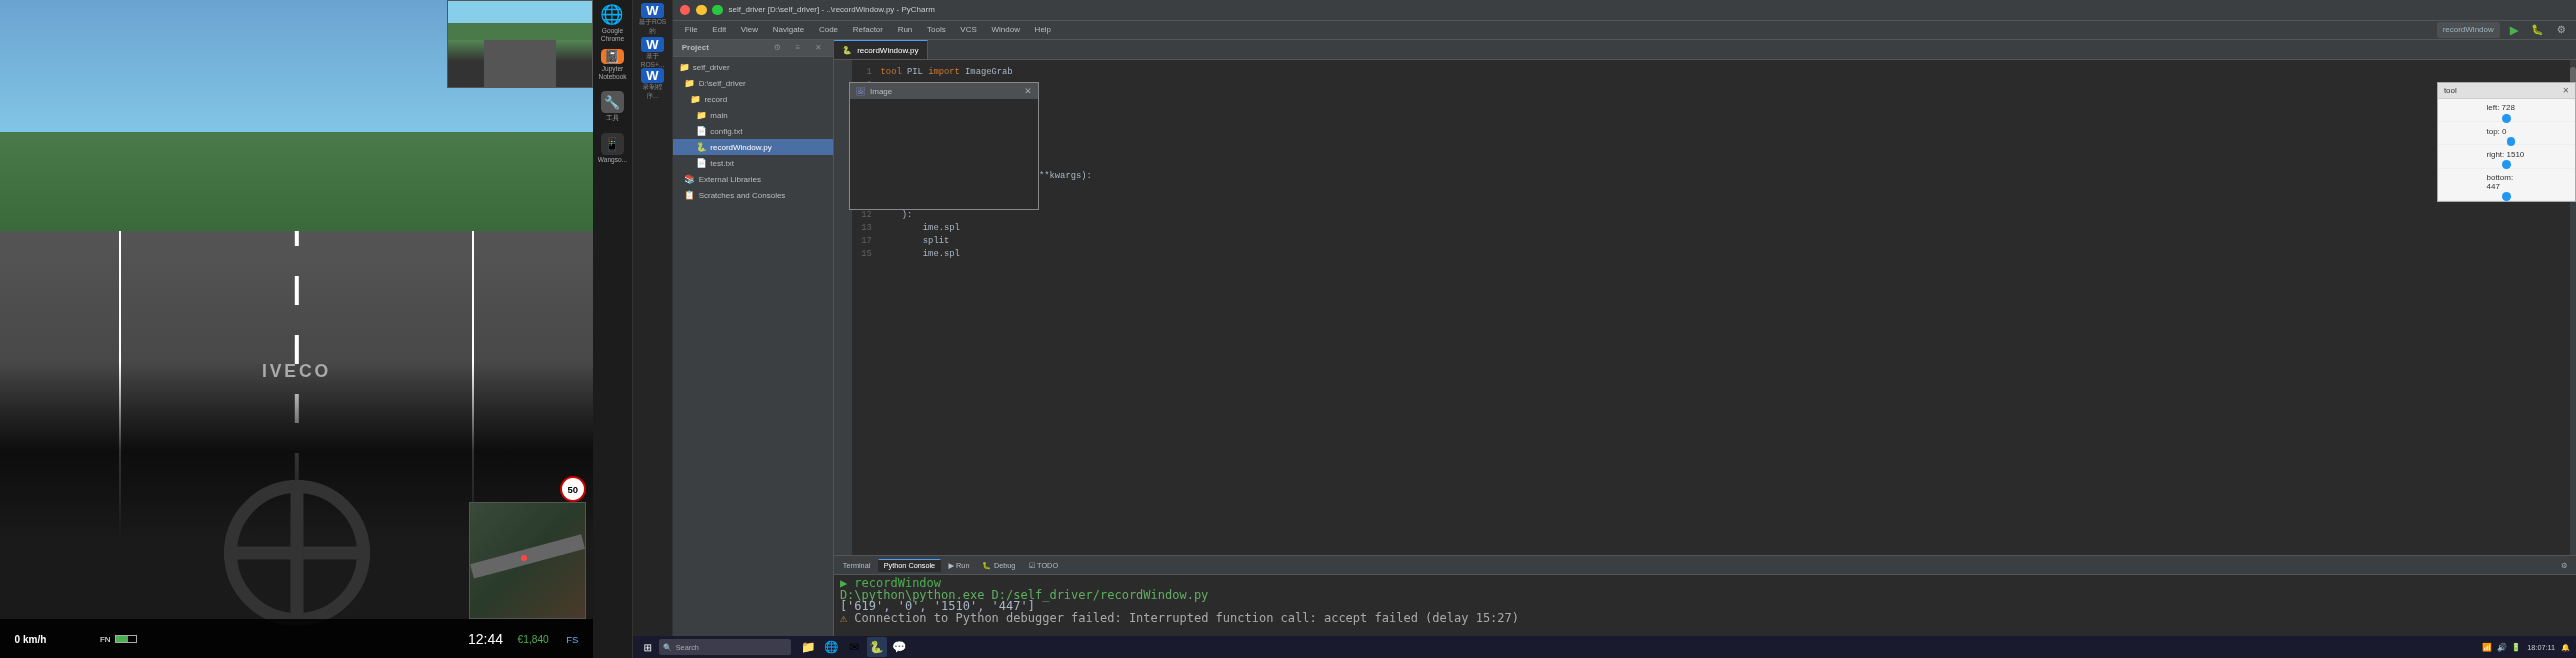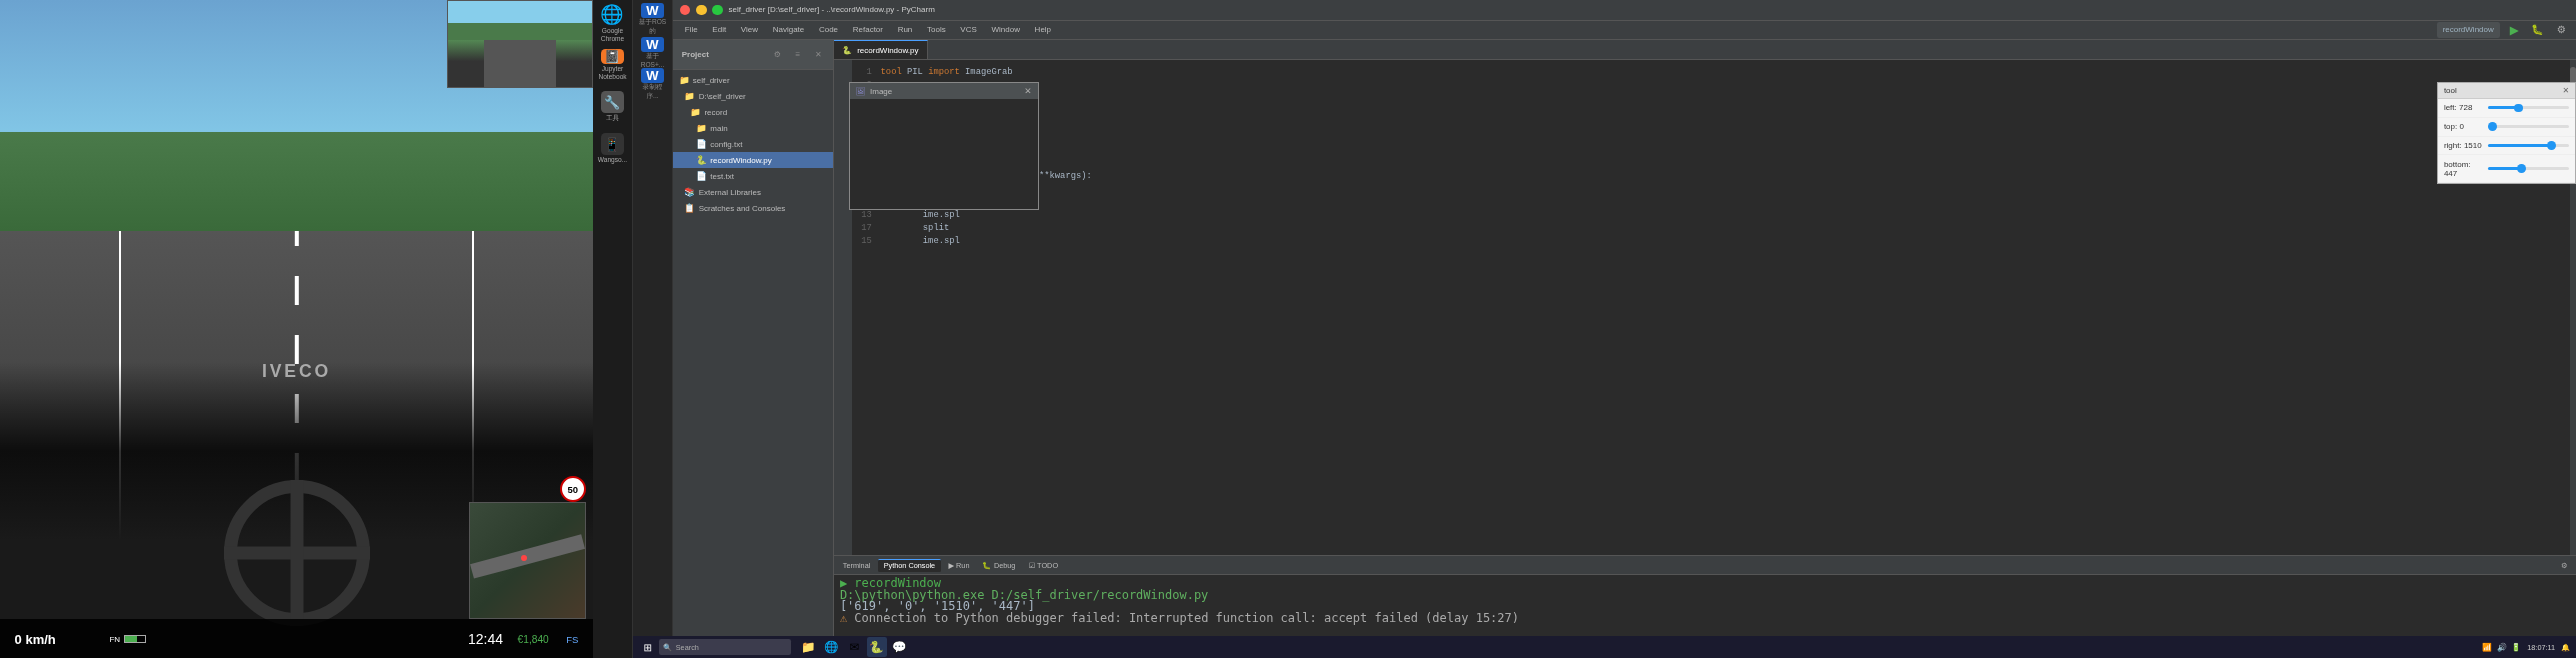--- a/index.html
+++ b/index.html
@@ -119,21 +119,21 @@
       display: flex;
       align-items: center;
       padding: 0 14.6px;
       gap: 14.6px;
       color: #fff;
       font-size: 10.2px;
     }
 
     .speed-display {
       color: #fff;
-      font-size: 13px;
+      font-size: 10px;
       font-weight: bold;
     }
 
     .hud-icons {
       display: flex;
       gap: 4.4px;
       align-items: center;
       padding-left: 39px;
     }
 
@@ -363,21 +363,21 @@
     .project-sidebar {
       width: 161px;
       background: #3c3f41;
       border-right: 0.7px solid #555;
       display: flex;
       flex-direction: column;
       overflow: hidden;
     }
 
     .sidebar-header {
-      height: 30px;
+      height: 17px;
       background: #4c5052;
       display: flex;
       align-items: center;
       padding: 0 5.9px;
       font-size: 8px;
       color: #bbb;
       font-weight: bold;
       border-bottom: 0.7px solid #555;
     }
 
@@ -549,20 +549,21 @@
       color: #333;
       border-bottom: 0.7px solid #ccc;
     }
 
     .tool-field {
       display: flex;
       align-items: center;
       padding: 4.4px 5.9px;
       border-bottom: 0.7px solid #eee;
       gap: 4.4px;
+      flex-direction: column;
     }
 
     .tool-field-label {
       font-size: 8px;
       color: #333;
       width: 40px;
     }
 
     .tool-slider {
       flex: 1;
@@ -1024,20 +1025,24 @@
           </div>
           <div class="code-line">
             <span class="line-num">10</span>
             <span class="line-content">        <span class="cmt"># for</span></span>
           </div>
           <div class="code-line">
             <span class="line-num">11</span>
             <span class="line-content"></span>
           </div>
           <div class="code-line">
+            <span class="line-num">12</span>
+            <span class="line-content">    ):</span>
+          </div>
+          <div class="code-line">
             <span class="line-num">13</span>
             <span class="line-content">        ime.spl</span>
           </div>
           <div class="code-line">
             <span class="line-num">17</span>
             <span class="line-content">        split</span>
           </div>
           <div class="code-line">
             <span class="line-num">15</span>
             <span class="line-content">        ime.spl</span>

